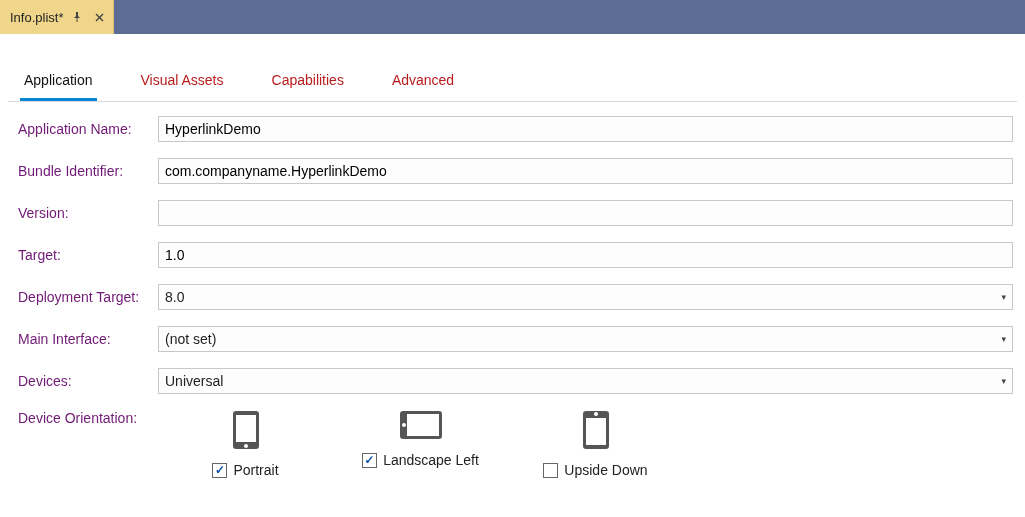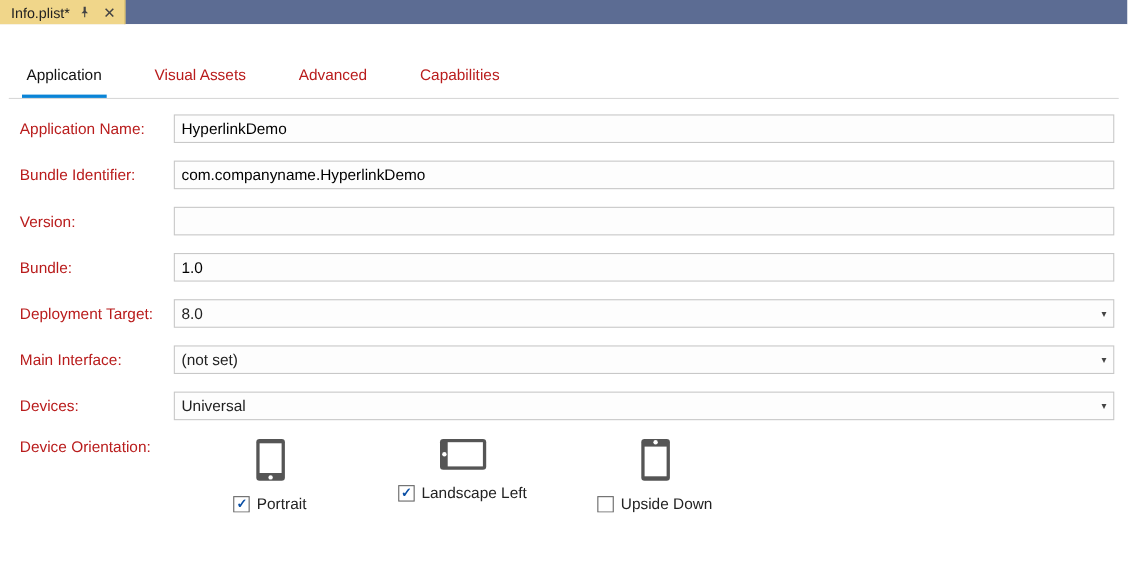--- a/index.html
+++ b/index.html
@@ -6,21 +6,21 @@
   body {
     margin: 0;
     font-family: "Segoe UI", Tahoma, sans-serif;
     font-size: 14px;
     background: #fff;
     color: #222;
     width: 1025px;
   }
   .titlebar {
     background: #5c6c93;
-    height: 22px;
+    height: 34px;
     display: flex;
     align-items: stretch;
     text-align: right;
   }
   .tab {
     background: #f0d68a;
     color: #222;
     display: flex;
     align-items: center;
     padding: 0 6px 0 10px;
@@ -62,21 +62,21 @@
     padding: 14px 12px 0 18px;
   }
   .row {
     display: flex;
     align-items: center;
     margin-bottom: 16px;
   }
   .label {
     width: 140px;
     flex: 0 0 140px;
-    color: #b91c1c;
+    color: #701a75;
   }
   .field {
     flex: 1;
     position: relative;
   }
   input.text {
     width: 100%;
     border: 1px solid #c8c8c8;
     background: #fdfdfd;
     padding: 0 6px;
@@ -156,22 +156,22 @@
         </svg>
     </span>
   </div>
 </div>
 
 <div class="content">
 
   <div class="nav">
     <div class="nav-item active">Application</div>
     <div class="nav-item">Visual Assets</div>
+    <div class="nav-item">Capabilities</div>
     <div class="nav-item">Advanced</div>
-    <div class="nav-item">Capabilities</div>
   </div>
   <div class="nav-underline"></div>
 
   <div class="form">
 
     <div class="row">
       <div class="label">Application Name:</div>
       <div class="field">
         <input class="text" type="text" value="HyperlinkDemo" style="">
       </div>
@@ -185,21 +185,21 @@
     </div>
 
     <div class="row">
       <div class="label">Version:</div>
       <div class="field">
         <input class="text" type="text" value="" style="">
       </div>
     </div>
 
     <div class="row">
-      <div class="label">Bundle:</div>
+      <div class="label">Target:</div>
       <div class="field">
         <input class="text" type="text" value="1.0" style="">
       </div>
     </div>
 
     <div class="row">
       <div class="label">Deployment Target:</div>
       <div class="field">
         <div class="dropdown">
           <span>8.0</span>

